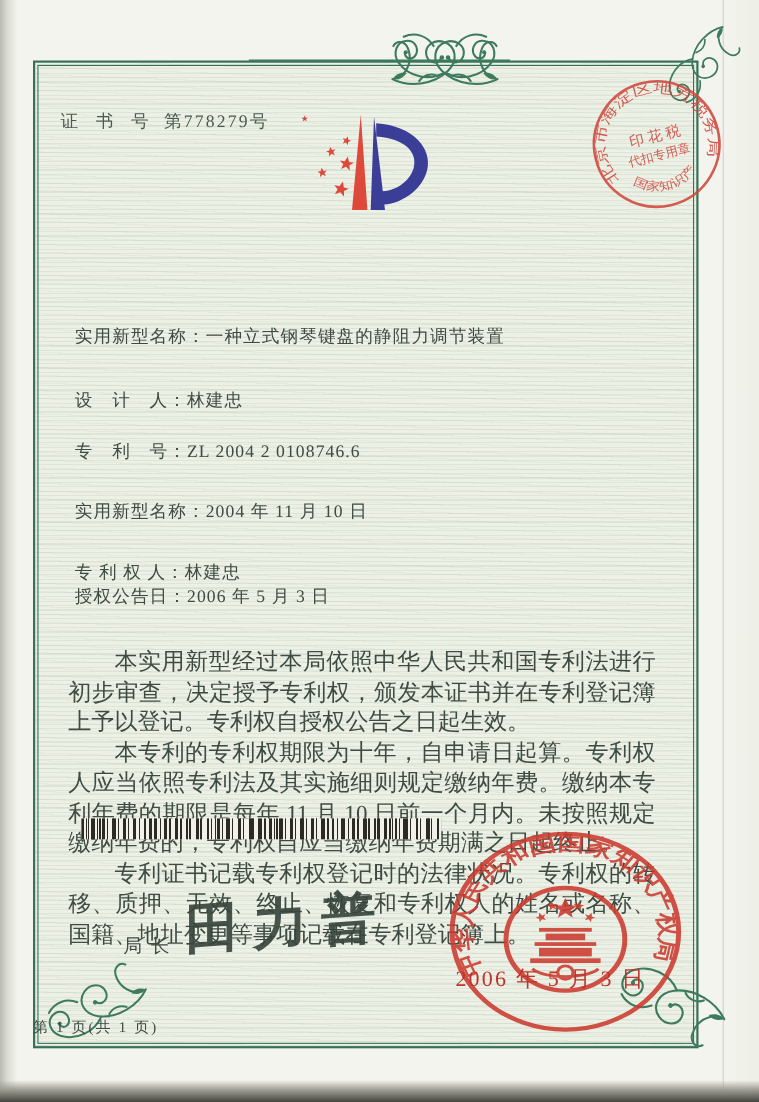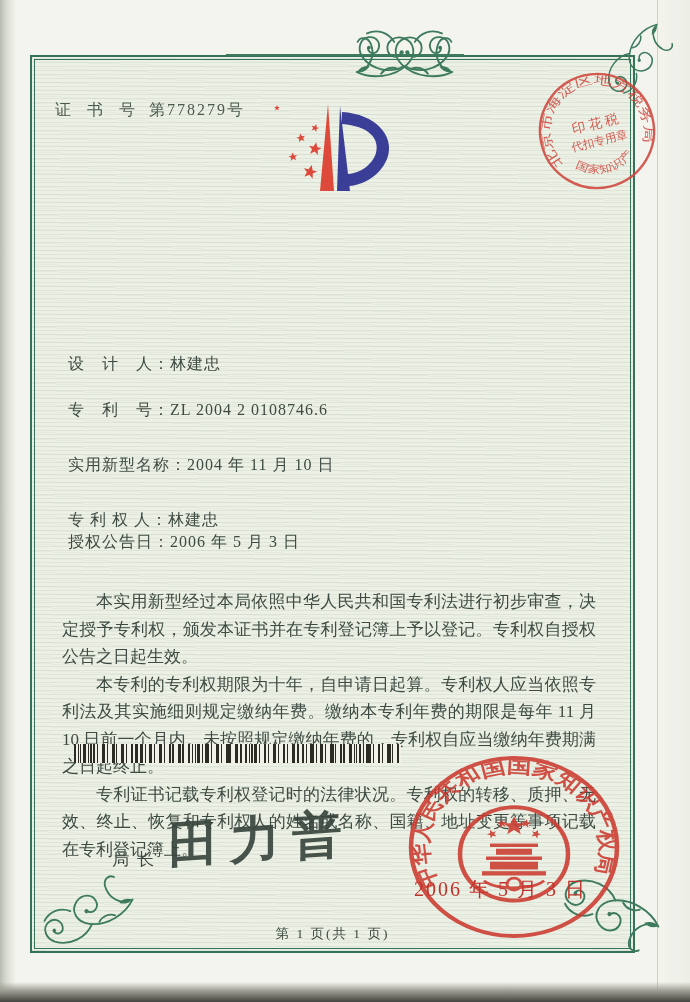--- a/index.html
+++ b/index.html
@@ -25,37 +25,37 @@
   .frame::after{content:"";position:absolute;inset:2px;border:1px solid #36725a;pointer-events:none;}
 
   .cert-no{left:55px;top:100px;font-size:16px;color:#4c5a51;letter-spacing:2px;}
   .cert-no .lbl{letter-spacing:6px;margin-right:8px;}
 
   .title{left:30px;width:605px;top:206px;text-align:center;font-size:42px;font-weight:700;
     color:#2f3e36;letter-spacing:8px;text-indent:8px;}
   .field{position:absolute;left:68px;font-size:16px;color:#3e4b43;letter-spacing:1px;white-space:nowrap;}
   .f1{top:296px}.f2{top:354px}.f3{top:400px}.f4{top:455px}.f5{top:510px}.f6{top:532px}
 
-  .body-text{left:62px;top:588px;width:534px;font-size:17px;line-height:27.5px;
+  .body-text{left:62px;top:588px;width:534px;font-size:21px;line-height:27.5px;
     color:#3e4b43;text-align:justify;}
   .body-text p{margin:0;text-indent:2em;}
 
   .barcode{left:74px;top:744px;width:327px;height:19px;
     background-color:#f1f1ea;
     background-image:
       repeating-linear-gradient(90deg,#2b2b24 0 2px,rgba(0,0,0,0) 2px 4px,#2b2b24 4px 5px,rgba(0,0,0,0) 5px 9px,#2b2b24 9px 12px,rgba(0,0,0,0) 12px 14px,#2b2b24 14px 15px,rgba(0,0,0,0) 15px 19px),
       repeating-linear-gradient(90deg,rgba(0,0,0,0) 0 6px,#2b2b24 6px 7px,rgba(0,0,0,0) 7px 16px,#2b2b24 16px 18px,rgba(0,0,0,0) 18px 23px);}
 
   .sig-title{left:112px;top:848px;font-size:17px;color:#3c4a42;letter-spacing:8px;}
   .sig-name{left:168px;top:806px;font-size:50px;font-weight:600;color:#39463e;
     letter-spacing:12px;transform:rotate(-4deg) skewX(-4deg);opacity:.92;}
 
   .seal-date{left:414px;top:876px;font-size:20px;color:#c1332a;letter-spacing:2px;z-index:6;}
 
-  .footer{left:30px;width:605px;top:925px;text-align:center;font-size:13.5px;
+  .footer{left:30px;width:605px;top:925px;font-size:13.5px;
     color:#3e4b43;letter-spacing:2px;}
 
   .stamp-tax{left:532px;top:66px;width:130px;height:130px;transform:rotate(-14deg);opacity:.88;}
   .seal-big{left:404px;top:752px;width:220px;height:190px;z-index:5;opacity:.88;}
   .logo{left:272px;top:98px;width:148px;height:106px;}
 
   .flo{color:#3d7a5e;}
   .orn-top{left:226px;top:25px;width:238px;height:60px;}
   .fl-tr{left:594px;top:28px;width:84px;height:64px;transform:rotate(140deg);}
   .fl-bl{left:36px;top:878px;width:100px;height:74px;transform:rotate(-38deg) scaleX(-1);}
@@ -140,20 +140,23 @@
       </text>
       <text font-size="10.5">
         <textPath href="#taxArcBot" startOffset="0" textLength="90" lengthAdjust="spacingAndGlyphs">国家知识产权局</textPath>
       </text>
       <text x="65" y="62" font-size="13.5" text-anchor="middle">印 花 税</text>
       <text x="65" y="79" font-size="11.5" text-anchor="middle">代扣专用章</text>
     </g>
   </svg>
 
 
+  <div class="field f1">
+    <span class="f-label">实用新型名称：</span><span>一种立式钢琴键盘的静阻力调节装置</span>
+  </div>
   <div class="field f2">
     <span class="f-label">设　计　人：</span><span>林建忠</span>
   </div>
   <div class="field f3">
     <span class="f-label">专　利　号：</span><span>ZL 2004 2 0108746.6</span>
   </div>
   <div class="field f4">
     <span class="f-label">实用新型名称：</span><span>2004 年 11 月 10 日</span>
   </div>
   <div class="field f5">

